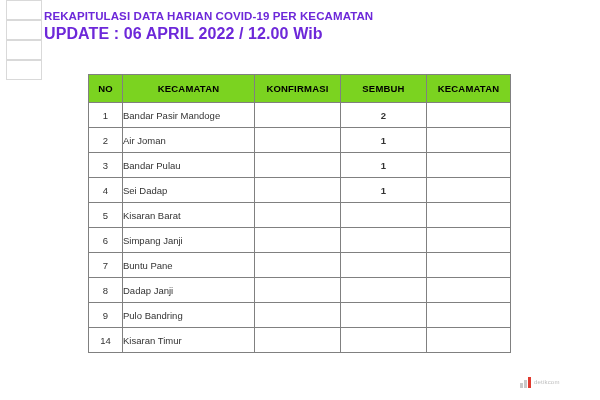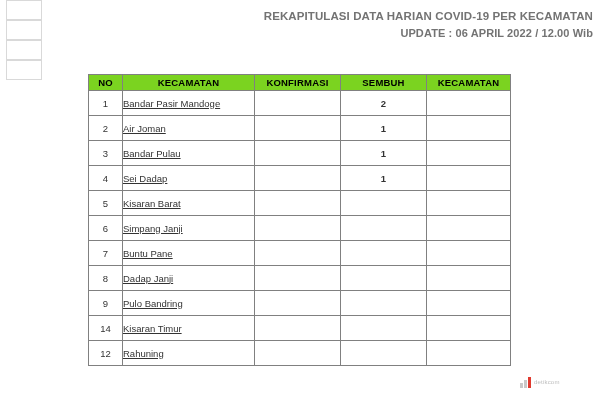--- a/index.html
+++ b/index.html
@@ -31,34 +31,34 @@
   .left-strip .cell {
     position: absolute;
     left: 6px;
     width: 36px;
     height: 20px;
     border: 1px solid #d9d9d9;
     box-sizing: border-box;
   }
   .title-block {
     position: absolute;
-    left: 53px;
+    left: 44px;
     top: 8px;
     width: 540px;
-    text-align: right;
-    color: #737373;
+    text-align: left;
+    color: #6d28d9;
   }
   .title-line {
     font-size: 11.5px;
     font-weight: bold;
     letter-spacing: 0.1px;
     line-height: 17px;
   }
   .title-line.sub {
-    font-size: 11px;
+    font-size: 16px;
   }
   table.main {
     position: absolute;
     left: 88px;
     top: 74px;
     width: 422px;
     border-collapse: collapse;
     table-layout: fixed;
   }
   table.main th, table.main td {
@@ -69,38 +69,37 @@
     font-size: 9.5px;
     color: #333333;
   }
   table.main thead th {
     background: #7bd320;
     color: #000000;
     font-weight: bold;
     font-size: 9.5px;
     text-align: center;
     letter-spacing: 0.2px;
-    height: 16px;
+    height: 28px;
   }
   col.c-no { width: 34px; }
   col.c-kec { width: 132px; }
   col.c-konf { width: 86px; }
   col.c-semb { width: 86px; }
   col.c-meng { width: 84px; }
   td.no {
     text-align: center;
     color: #3a3a3a;
     font-size: 9.5px;
   }
   td.kec {
     padding-left: 6px;
     text-align: left;
     color: #4a4a4a;
     font-size: 9.5px;
-    text-decoration: underline;
   }
   td.num {
     text-align: center;
     font-weight: bold;
     color: #2b2b2b;
     font-size: 9.5px;
   }
   .watermark {
     position: absolute;
     right: 14px;
@@ -238,27 +237,20 @@
           <td class="num"></td>
           <td class="num"></td>
         </tr>
         <tr>
           <td class="no">14</td>
           <td class="kec">Kisaran Timur</td>
           <td class="num"></td>
           <td class="num"></td>
           <td class="num"></td>
         </tr>
-        <tr>
-          <td class="no">12</td>
-          <td class="kec">Rahuning</td>
-          <td class="num"></td>
-          <td class="num"></td>
-          <td class="num"></td>
-        </tr>
       </tbody>
   </table>
 
   <div class="bottom-fade"></div>
 
   <div class="watermark">
     <div class="wm-bars">
       <i class="b1"></i>
         <i class="b2"></i>
         <i class="b3"></i>

